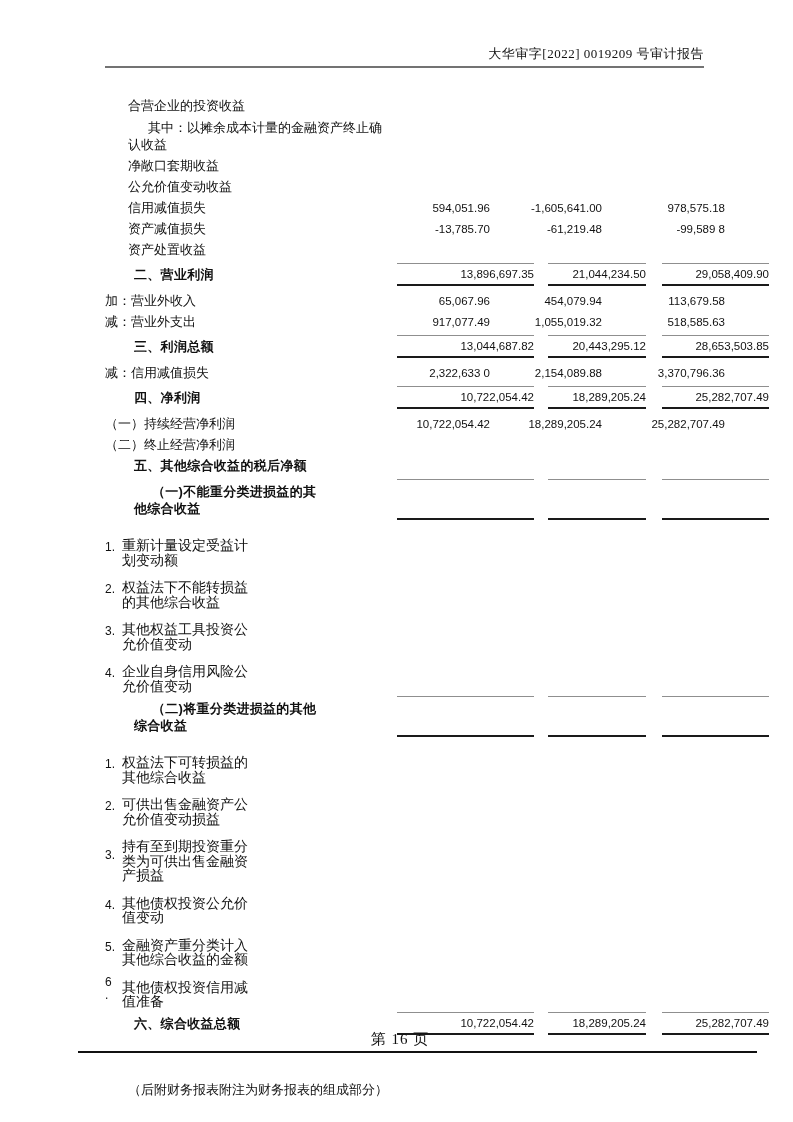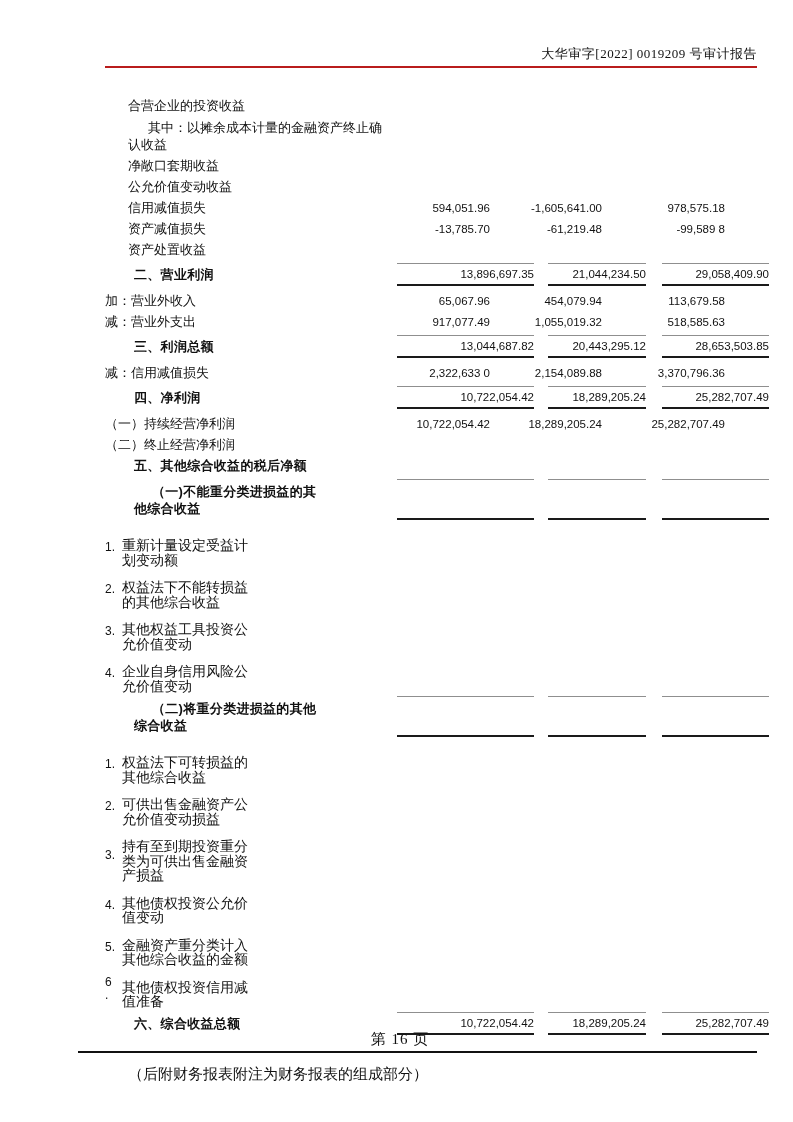--- a/index.html
+++ b/index.html
@@ -7,23 +7,23 @@
     position:relative;
     width:793px;height:1122px;
     margin:0 auto;
     background:#ffffff;
     font-family:"Liberation Serif","DejaVu Serif",serif;
     color:#111;
     overflow:hidden;
   }
   
   .hdr{
-    margin:45px 36px 0 105px;
+    margin:45px 89px 0 105px;
     text-align:right;
-    border-bottom:2px solid #b91c1c;
+    border-bottom:2px solid #737373;
     padding-bottom:3px;
     font-size:13px;
     letter-spacing:0.5px;
     white-space:nowrap;
   }
   
   .content{margin:30px 68px 0 90px;}
   .row{display:flex;align-items:center;margin-bottom:5px;}
   .lab{
     width:263px;flex:none;
@@ -65,21 +65,21 @@
   .row.sum .val{
     border-top:1px solid #8f8f8f;
     border-bottom:2px solid #1a1a1a;
   }
   
   .bigrule{
     margin-top:16px;
     margin-left:-12px;margin-right:-32px;
     border-top:2px solid #111;
   }
-  .note{margin-top:12px;padding-left:38px;font-size:15px;}
+  .note{margin-top:28px;padding-left:38px;font-size:13px;}
   .sigs{position:relative;height:18px;margin-top:40px;font-size:13px;}
   .sigs span{position:absolute;top:0;white-space:nowrap;}
   .sig1{left:2px;}
   .sig2{left:245px;}
   .sig3{left:428px;text-decoration:underline;}
   .footer{
     position:absolute;left:7px;right:0;top:1030px;
     text-align:center;font-size:15px;letter-spacing:1px;
   }
 </style>

